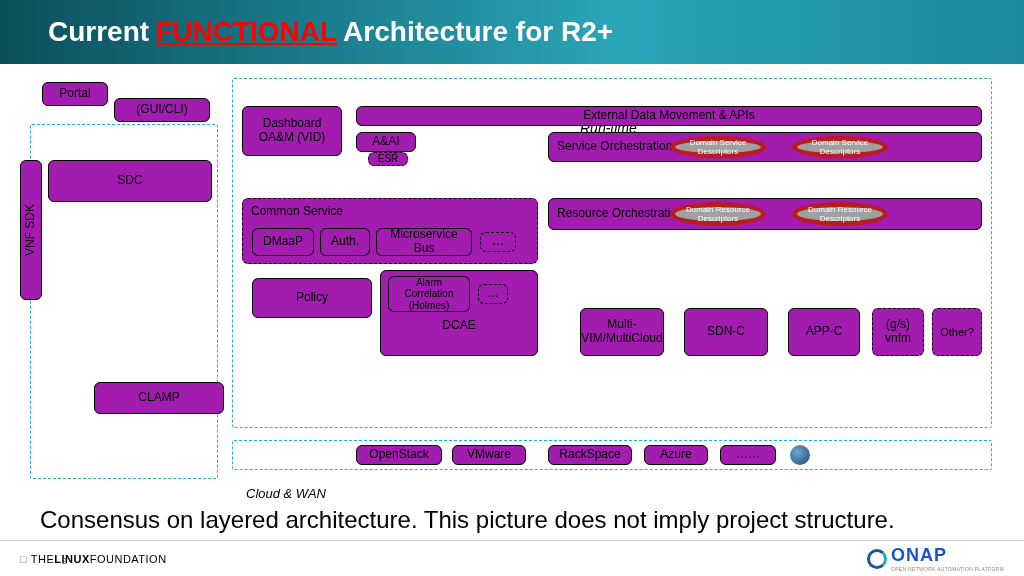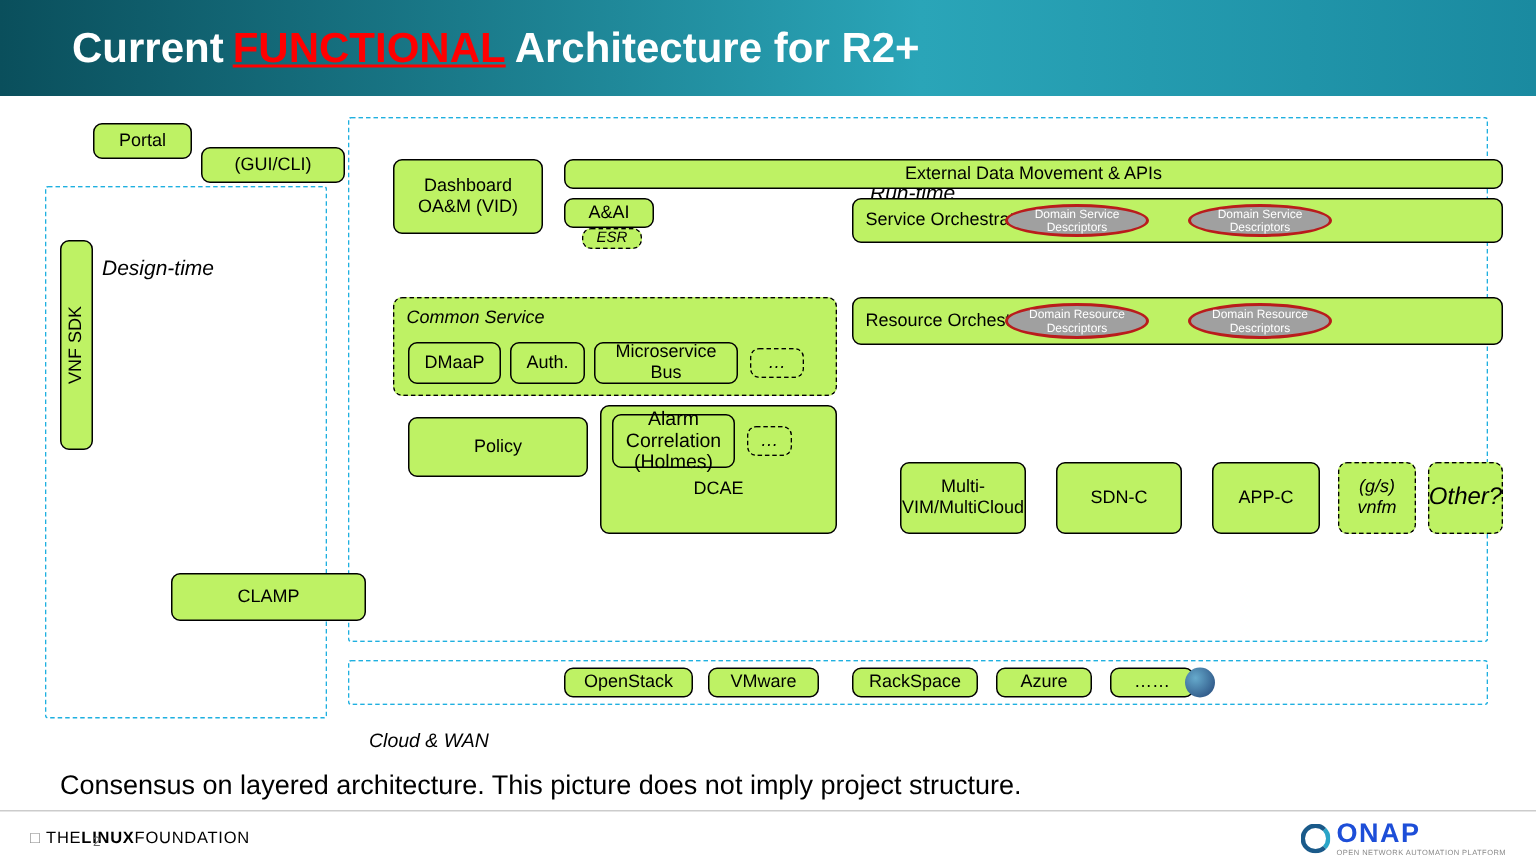--- a/index.html
+++ b/index.html
@@ -1,27 +1,27 @@
 <!DOCTYPE html>
 <html><head>
 <meta charset="utf-8">
 <style>
 * { box-sizing: border-box; margin: 0; padding: 0; }
 body { font-family: "Segoe UI", Arial, sans-serif; width: 1024px; height: 576px; background: #fff; position: relative; overflow: hidden; }
 .header { background: linear-gradient(90deg, #0a4f5c 0%, #1a7a8a 30%, #2aa5b8 60%, #1a8aa0 100%); height: 64px; display: flex; align-items: center; padding-left: 48px; }
 .title-current, .title-arch { color: #fff; font-size: 28px; font-weight: 700; }
 .title-functional { color: #ff0000; font-size: 28px; font-weight: 700; text-decoration: underline; margin: 16px 6px; }
 .canvas { position: absolute; top: 70px; left: 20px; right: 20px; bottom: 80px; }
-.box { position: absolute; border: 1px solid #000; border-radius: 6px; background: #bef264; display: flex; align-items: center; justify-content: center; font-size: 12px; text-align: center; padding: 2px 4px; line-height: 1.15; margin-left: 20px; }
-.dash { border-style: dashed; font-style: italic; }
+.box { position: absolute; border: 1px solid #000; border-radius: 6px; background: #a21caf; display: flex; align-items: center; justify-content: center; font-size: 12px; text-align: center; padding: 2px 4px; line-height: 1.15; }
+.dash { border-style: dashed; }
 .dash-blue { border: 1px dashed #1fb0e0; background: transparent; }
 .label-it { position: absolute; font-style: italic; font-size: 14px; margin-top: 40px; }
 .vert { writing-mode: vertical-rl; transform: rotate(180deg); }
-.cloud-pill { position: absolute; border: 2px solid #b91c1c; border-radius: 50%; background: #a0a0a0; color: #fff; font-size: 8px; display: flex; align-items: center; justify-content: center; text-align: center; padding: 2px; }
-.footnote { position: absolute; bottom: 42px; left: 40px; right: 48px; font-size: 18px; }
+.cloud-pill { position: absolute; border: 5px solid #b91c1c; border-radius: 50%; background: #a0a0a0; color: #fff; font-size: 8px; display: flex; align-items: center; justify-content: center; text-align: center; padding: 2px; }
+.footnote { position: absolute; bottom: 42px; left: 40px; right: 48px; font-size: 24px; }
 .footer { position: absolute; bottom: 0; left: 0; right: 0; height: 36px; border-top: 1px solid #ccc; display: flex; align-items: center; justify-content: space-between; padding: 0 20px; }
 .lf-logo { font-size: 11px; letter-spacing: 0.5px; }
 .lf-the { font-weight: 300; text-align: center; }
 .lf-linux { font-weight: 800; }
 .lf-found { font-weight: 300; }
 .onap { display: flex; align-items: center; gap: 4px; }
 .onap-ring { width: 20px; height: 20px; border: 3px solid #1a5a8a; border-radius: 50%; border-right-color: #2aa5c8; }
 .onap-text { font-size: 18px; font-weight: 800; color: #1d4ed8; letter-spacing: 1px; }
 .onap-sub { font-size: 5px; color: #888; letter-spacing: 0.3px; }
 .pagenum { position: absolute; bottom: 10px; left: 62px; font-size: 9px; color: #666; }
@@ -44,20 +44,21 @@
   <div class="dash-blue" style="position:absolute;left:212px;top:8px;width:760px;height:350px;border-radius:2px;"></div>
   <div class="label-it" style="left:560px;top:10px;">Run-time</div>
 
   <div class="box" style="left:22px;top:12px;width:66px;height:24px;">Portal</div>
   <div class="box" style="left:94px;top:28px;width:96px;height:24px;">(GUI/CLI)</div>
 
   <div class="box" style="left:0px;top:90px;width:22px;height:140px;">
       <span class="vert">VNF SDK</span>
     </div>
 
+  <div class="box" style="left:28px;top:90px;width:164px;height:42px;">SDC</div>
 
   <div class="box" style="left:74px;top:312px;width:130px;height:32px;">CLAMP</div>
 
   <div class="box" style="left:222px;top:36px;width:100px;height:50px;">Dashboard OA&amp;M (VID)</div>
 
   <div class="box" style="left:336px;top:36px;width:626px;height:20px;font-size:12px;">External Data Movement &amp; APIs</div>
 
   <div class="box" style="left:336px;top:62px;width:60px;height:20px;">A&amp;AI</div>
   <div class="box dash" style="left:348px;top:82px;width:40px;height:14px;font-size:10px;">ESR</div>
 
@@ -79,28 +80,28 @@
     <span>Resource Orchestration</span>
   </div>
   <div class="cloud-pill" style="left:650px;top:132px;width:96px;height:24px;">Domain Resource Descriptors</div>
   <div class="cloud-pill" style="left:772px;top:132px;width:96px;height:24px;">Domain Resource Descriptors</div>
 
   <div class="box" style="left:232px;top:208px;width:120px;height:40px;">Policy</div>
 
   <div class="box" style="left:360px;top:200px;width:158px;height:86px;align-items:flex-end;justify-content:center;">
     <span style="position:absolute;top:48px;">DCAE</span>
   </div>
-  <div class="box" style="left:368px;top:206px;width:82px;height:36px;font-size:13px;">Alarm Correlation (Holmes)</div>
+  <div class="box" style="left:368px;top:206px;width:82px;height:36px;font-size:10px;">Alarm Correlation (Holmes)</div>
   <div class="box dash" style="left:458px;top:214px;width:30px;height:20px;">…</div>
 
   <div class="box" style="left:560px;top:238px;width:84px;height:48px;">Multi-VIM/MultiCloud</div>
   <div class="box" style="left:664px;top:238px;width:84px;height:48px;">SDN-C</div>
   <div class="box" style="left:768px;top:238px;width:72px;height:48px;">APP-C</div>
   <div class="box dash" style="left:852px;top:238px;width:52px;height:48px;">(g/s) vnfm</div>
-  <div class="box dash" style="left:912px;top:238px;width:50px;height:48px;font-size:16px;">Other?</div>
+  <div class="box dash" style="left:912px;top:238px;width:50px;height:48px;font-size:11px;">Other?</div>
 
   <div class="dash-blue" style="position:absolute;left:212px;top:370px;width:760px;height:30px;border-radius:2px;"></div>
   <div class="label-it" style="left:226px;top:376px;font-size:13px;">Cloud &amp; WAN</div>
   <div class="box" style="left:336px;top:375px;width:86px;height:20px;">OpenStack</div>
   <div class="box" style="left:432px;top:375px;width:74px;height:20px;">VMware</div>
   <div class="box" style="left:528px;top:375px;width:84px;height:20px;">RackSpace</div>
   <div class="box" style="left:624px;top:375px;width:64px;height:20px;">Azure</div>
   <div class="box" style="left:700px;top:375px;width:56px;height:20px;">……</div>
   <div class="globe" style="left:770px;top:375px;"></div>
 </div>

